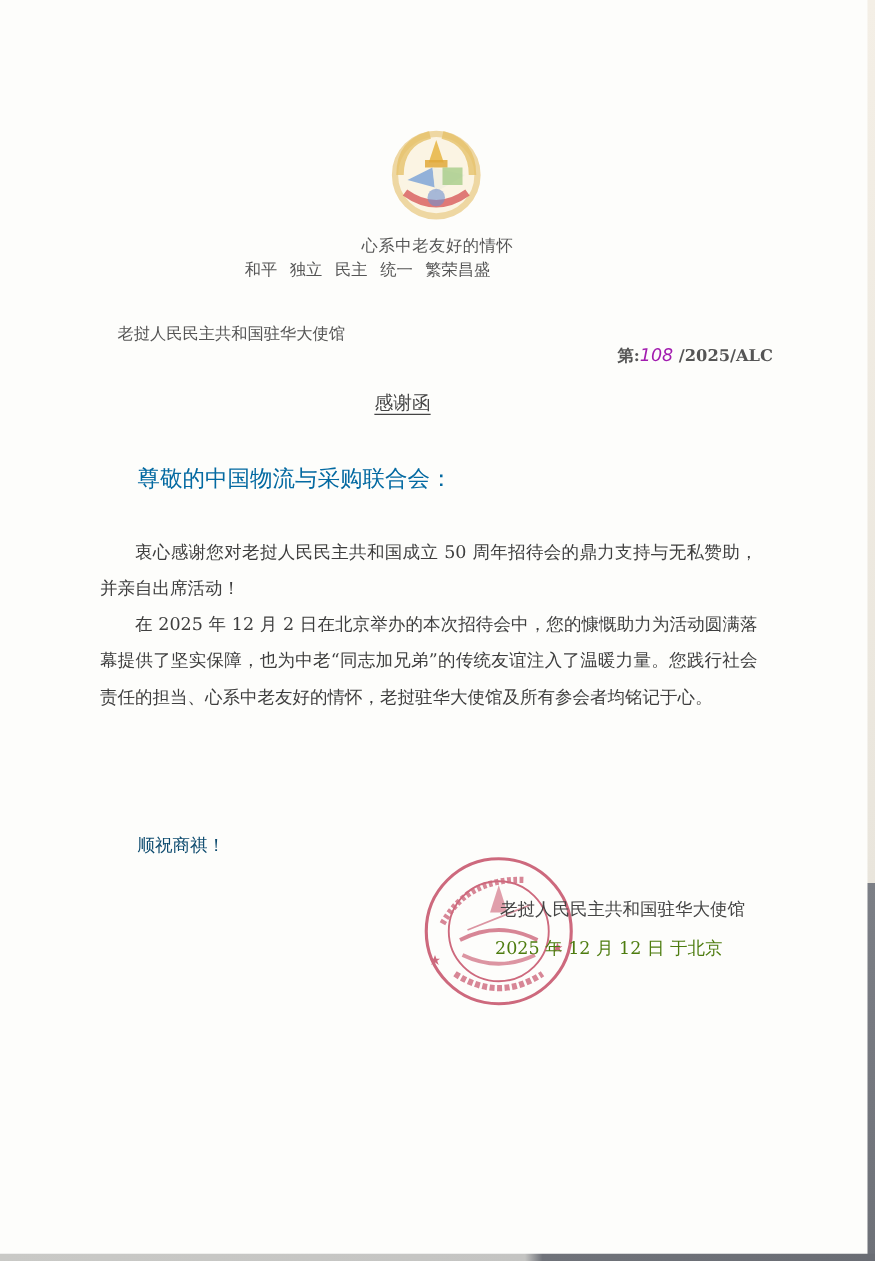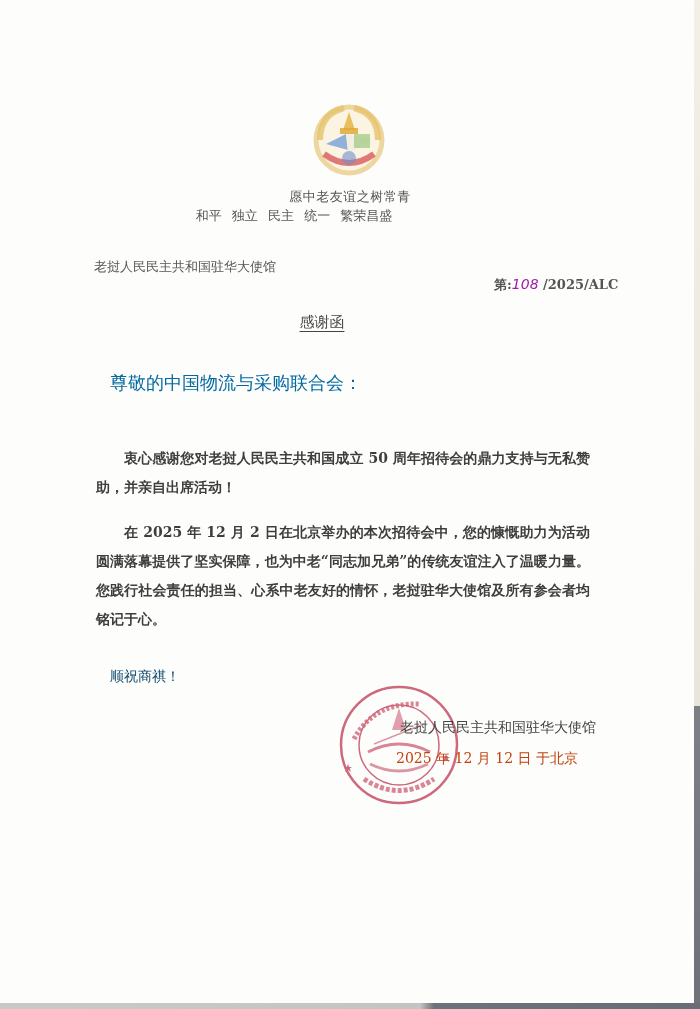--- a/index.html
+++ b/index.html
@@ -24,25 +24,25 @@
   .embassy { position:absolute; left:94px; top:258px; font-size:13px; color:#555; }
   .refno { position:absolute; left:494px; top:276px; font-size:13px; color:#555; font-weight:bold; }
   .refno .hand { font-family:"DejaVu Sans", sans-serif; font-weight:normal; color:#a21caf; font-style:italic; font-size:14px; }
 
   .title { position:absolute; top:313px; left:0; width:644px; text-align:center; font-size:15px; color:#444; }
   .title span { text-decoration:underline; text-underline-offset:4px; }
 
   .salutation { position:absolute; left:110px; top:371px; font-size:18px; color:#0369a1; }
 
   .body { position:absolute; left:80px; top:428px; width:526px; font-size:14px; line-height:29px; color:#3e3e3e; }
-  .body p { margin:16px; text-indent:28px; text-align:justify;font-weight:bold; }
+  .body p { margin:0; text-indent:28px; text-align:justify; }
   .closing { position:absolute; left:110px; top:668px; font-size:14px; color:#0c4a6e; }
 
   .sig-name { position:absolute; left:400px; top:719px; font-size:14px; color:#444; }
-  .sig-date { position:absolute; left:396px; top:750px; font-size:14px; color:#c2410c; }
+  .sig-date { position:absolute; left:396px; top:750px; font-size:14px; color:#4d7c0f; }
 
   .stamp { position:absolute; left:334px; top:684px; width:130px; height:122px; opacity:0.78; }
 </style>
 </head>
 <body>
 
 <div class="page">
 
   <svg class="emblem" viewBox="0 0 86 76">
     <circle cx="43" cy="40" r="33" fill="#fbf3df" stroke="#ecd092" stroke-width="5" opacity="0.85"></circle>
@@ -50,21 +50,21 @@
     <path d="M72 40 Q72 14 48 8" fill="none" stroke="#e6c26a" stroke-width="6" opacity="0.8"></path>
     <polygon points="43,12 37,30 49,30" fill="#e8b84a" opacity="0.9"></polygon>
     <rect x="34" y="28" width="18" height="6" fill="#e0a83a" opacity="0.85"></rect>
     <polygon points="20,44 40,34 42,50" fill="#6f9bd6" opacity="0.75"></polygon>
     <polygon points="40,34 66,40 42,54" fill="#f1eedf" opacity="0.9"></polygon>
     <rect x="48" y="34" width="16" height="14" fill="#8cc06a" opacity="0.6"></rect>
     <path d="M18 54 Q43 72 68 54" fill="none" stroke="#d85a5a" stroke-width="6" opacity="0.8"></path>
     <circle cx="43" cy="58" r="7" fill="#6f8fcf" opacity="0.6"></circle>
   </svg>
 
-  <div class="country">愿中老友谊之树常青</div>
+  <div class="country">心系中老友好的情怀</div>
   <div class="motto">和平  独立  民主  统一  繁荣昌盛</div>
 
   <div class="embassy">老挝人民民主共和国驻华大使馆</div>
   <div class="refno">
     <span>第:</span><span class="hand">108</span><span> /2025/ALC</span>
   </div>
 
   <div class="title"><span>感谢函</span></div>
 
   <div class="salutation">尊敬的中国物流与采购联合会：</div>

